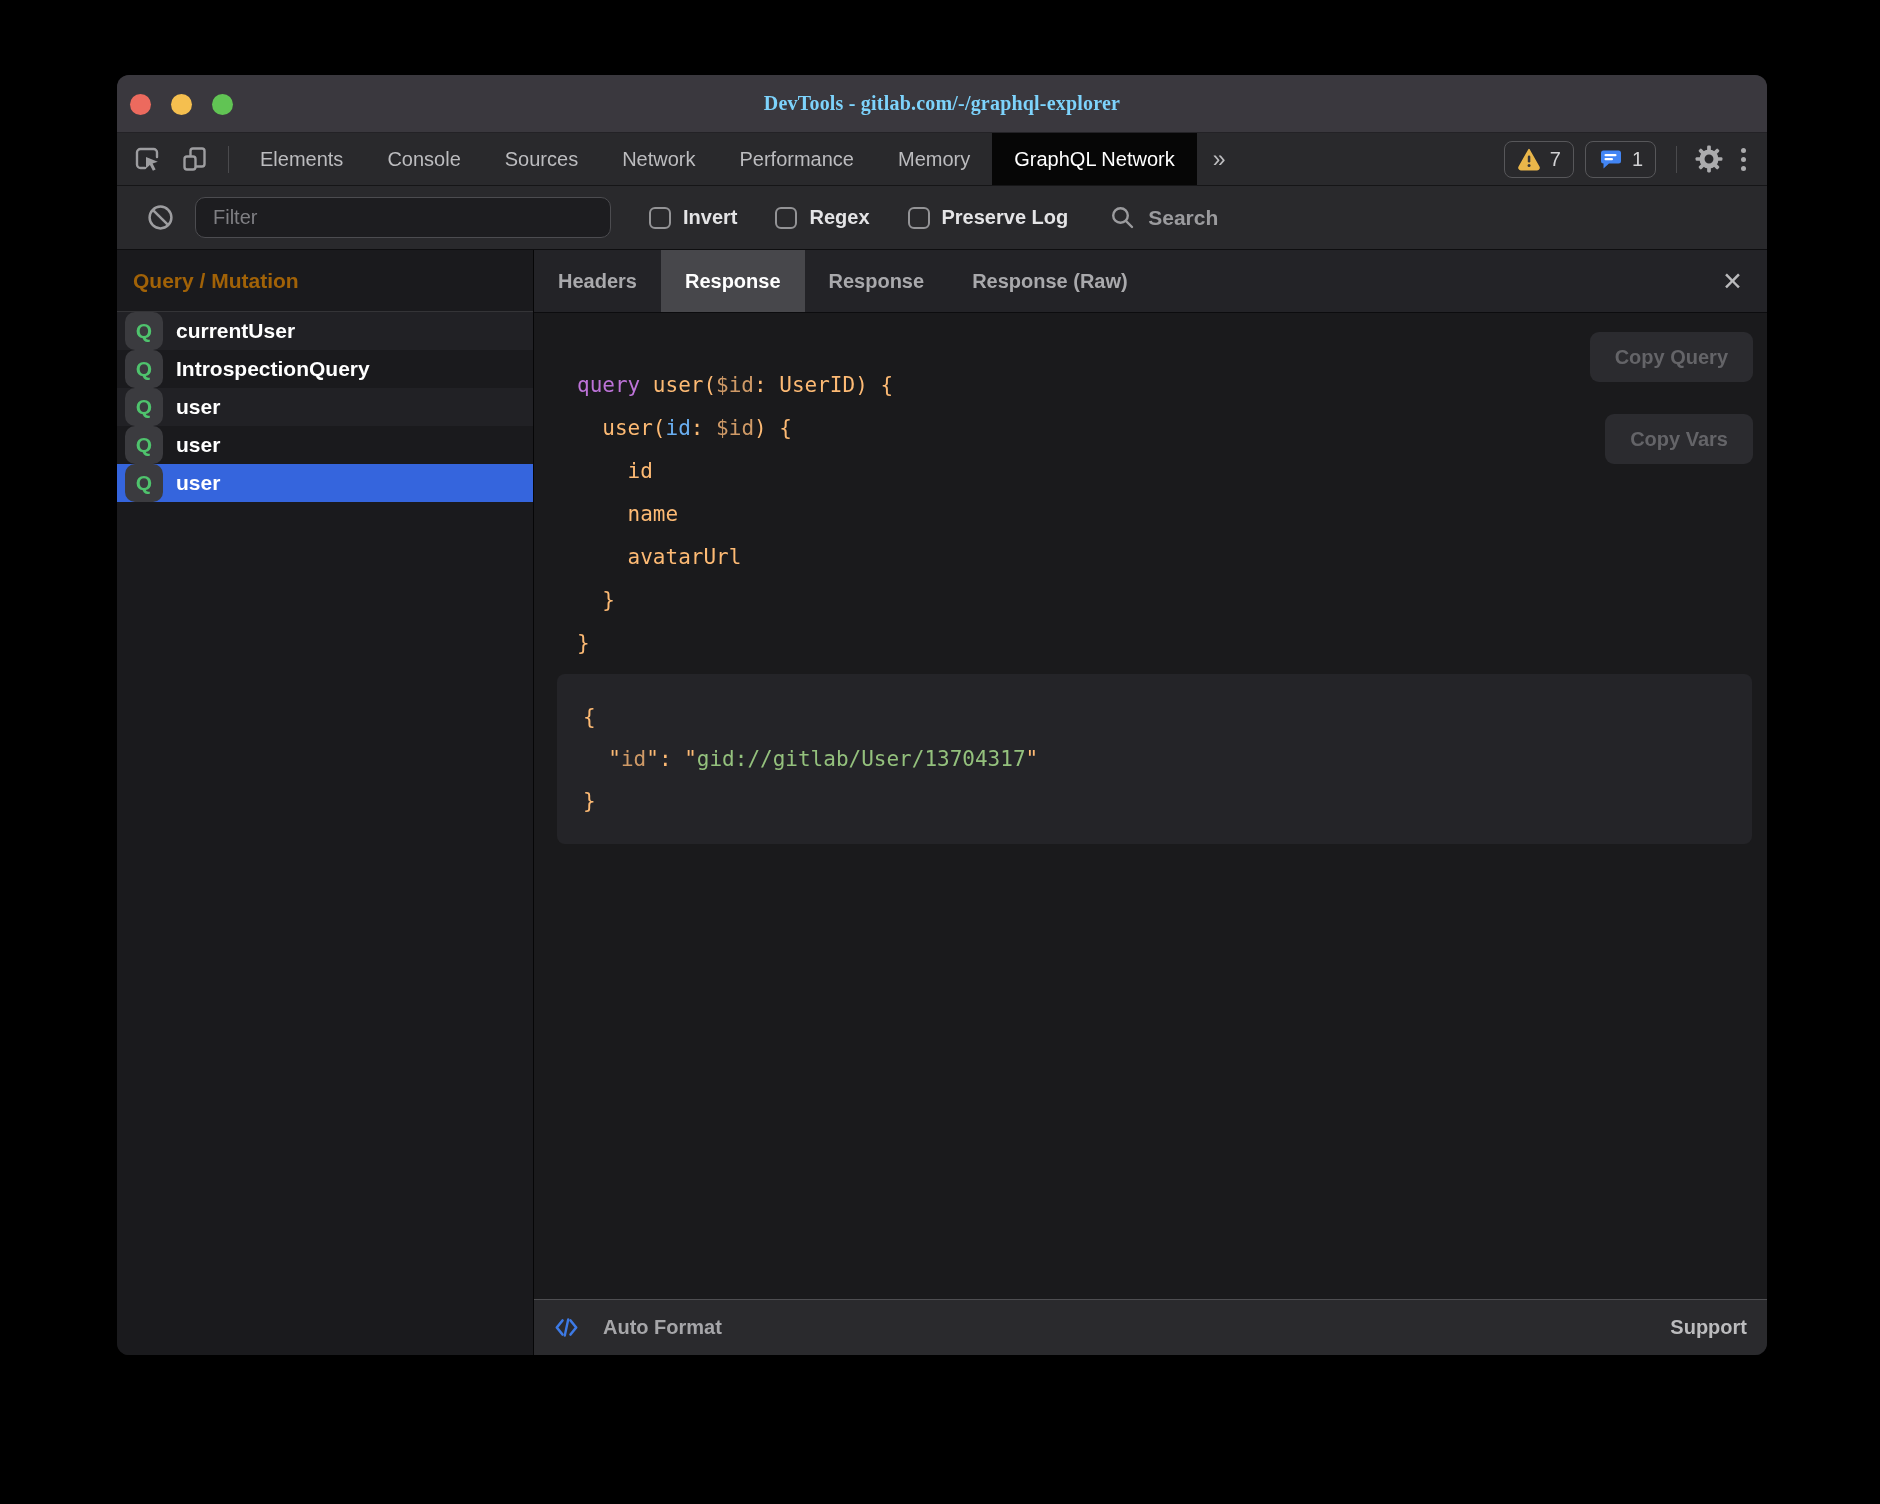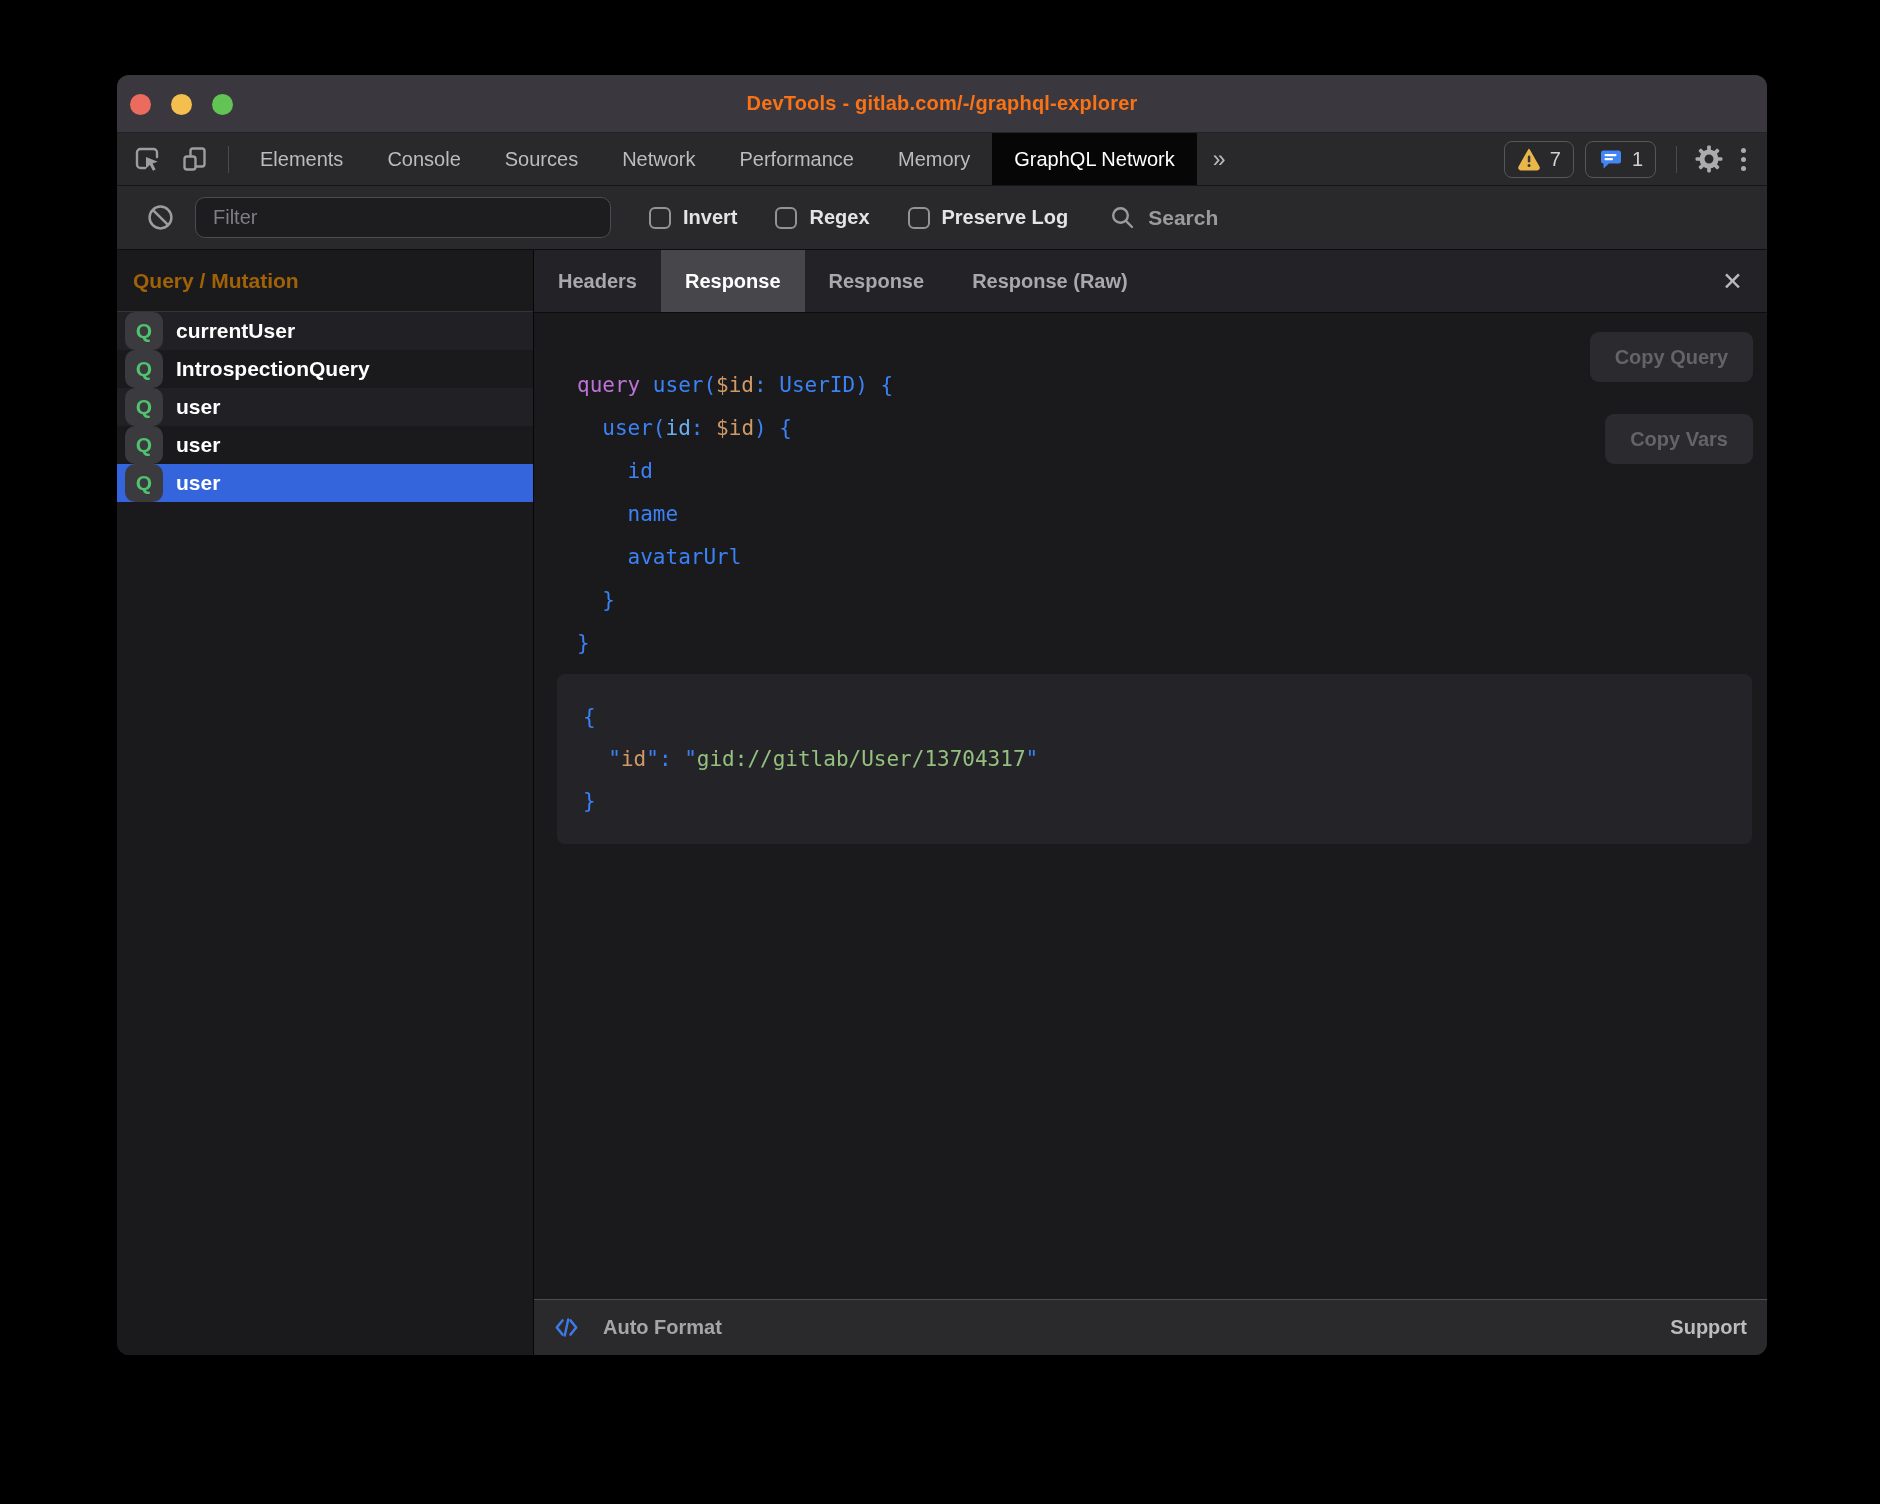--- a/index.html
+++ b/index.html
@@ -12,21 +12,21 @@
     display:flex; flex-direction:column;
     box-shadow:0 22px 70px rgba(0,0,0,.6);
   }
 
   
   .titlebar{ flex:0 0 58px; background:#3a383e; position:relative;
     display:flex; align-items:center; border-bottom:1px solid #232226; }
   .traffic{ position:absolute; left:13px; top:0; height:58px; display:flex; align-items:center; gap:20px; }
   .dot{ width:21px; height:21px; border-radius:50%; display:inline-block; }
   .dot.red{ background:#ec6a5e; } .dot.yellow{ background:#f5bf4f; } .dot.green{ background:#61c454; }
-  .title{ flex:1; text-align:center; font-size:20px; font-weight:600; color:#f97316; letter-spacing:.2px; }
+  .title{ flex:1; text-align:center; font-size:20px; font-weight:600; color:#7dd3fc; letter-spacing:.2px;font-family:Liberation Serif, serif; }
 
   
   .toolbar{ flex:0 0 53px; background:#29292c; display:flex; align-items:stretch;
     border-bottom:1px solid #151517; }
   .icon-btn{ background:none; border:none; display:flex; align-items:center; justify-content:center;
     padding:0 9px; cursor:pointer; }
   .vdiv{ width:1px; height:27px; background:#4a4a4d; align-self:center; margin:0 9px; }
   .dt-tabs{ display:flex; align-items:stretch; }
   .dt-tab{ display:flex; align-items:center; padding:8px 22px; font-size:20px; font-weight:500;
     color:#bcbcbf; white-space:nowrap; cursor:pointer; }
@@ -80,21 +80,21 @@
   
   .code-area{ flex:1; position:relative; background:#1a1a1c; padding-top:51px; overflow:hidden; }
   .code{ font-family:"DejaVu Sans Mono", monospace; font-size:21px; line-height:43px;
     color:#e8e8ea; white-space:pre; }
   .request-code{ padding-left:43px; }
   .tok-keyword{ color:#bd73d8; }
   .tok-variable{ color:#cf9a67; }
   .tok-attr{ color:#6aaff2; }
   .tok-key{ color:#cf9a67; }
   .tok-string{ color:#94c17d; }
-  .tok-plain{ color:#3b82f6;margin-top:44px; }
+  .tok-plain{ color:#fdba74;margin-top:44px; }
 
   .copy-buttons{ position:absolute; top:19px; right:14px; display:flex; flex-direction:column;
     align-items:flex-end; gap:32px; }
   .copy-btn{ height:50px; background:#2b2b2f; border:none; border-radius:9px;
     color:#646468; font-size:20px; font-weight:700; padding:0 25px; font-family:inherit; cursor:pointer; }
 
   .vars-box{ margin:9px 15px 0 23px; background:#242428; border-radius:8px; padding:22px 26px; }
   .vars-box .code{ line-height:42px; }
 
   

